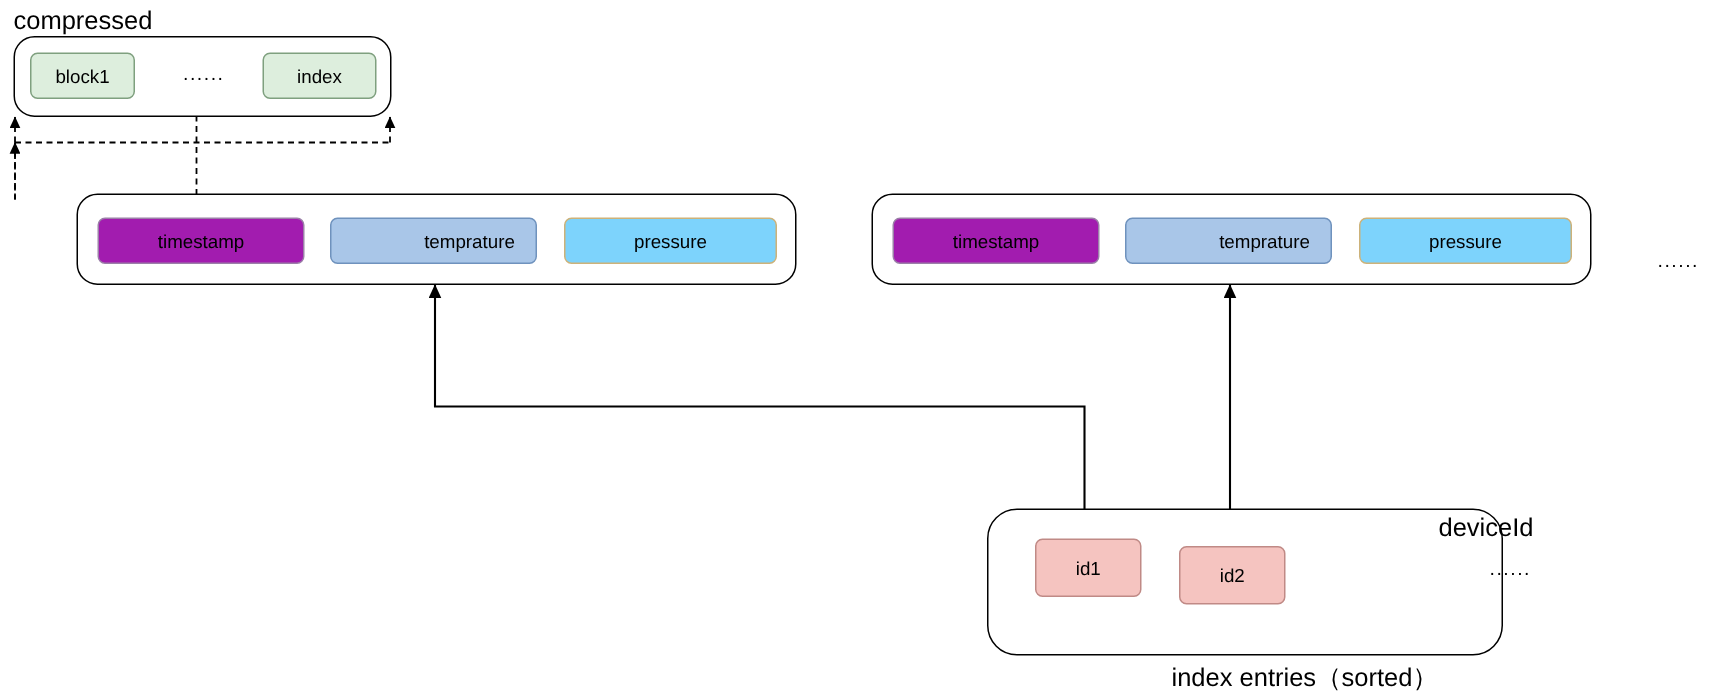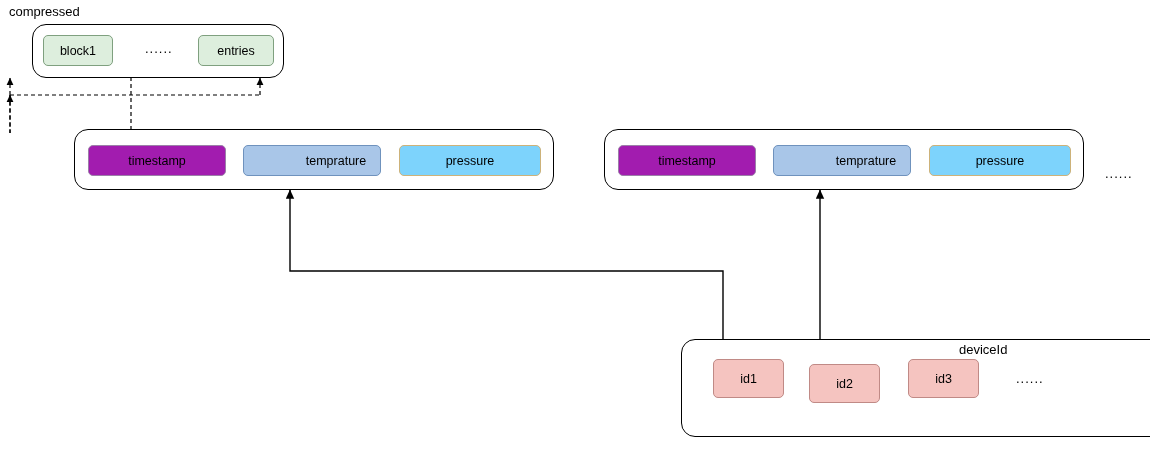--- a/index.html
+++ b/index.html
@@ -23,32 +23,31 @@
   }
   svg.lines {
     position: absolute;
     left: 0; top: 0;
     width: 1150px;
     height: 462px;
     pointer-events: none;
   }
   .label-plain {
     position: absolute;
-    font-size: 13px;
+    font-size: 17px;
     color: #000;
     white-space: nowrap;
   }
   
   .rbox {
     position: absolute;
     border: 1.6px solid #000000;
     border-radius: 14px;
     background: #ffffff;
     box-sizing: border-box;
-    margin-left: 23px;
   }
   
   .chip {
     position: absolute;
     border: 1.3px solid #000000;
     border-radius: 5px;
     box-sizing: border-box;
     display: flex;
     align-items: center;
     justify-content: center;
@@ -95,21 +94,21 @@
   </svg>
 
   <div class="label-plain" style="left:9px; top:4px;">compressed</div>
 
   <div class="rbox" style="left:9px; top:24px; width:252px; height:54px;">
     <div class="chip green" style="left:10px; top:10px; width:70px; height:31px;">
       <span>block1</span>
     </div>
     <div class="dots" style="left:112px; top:16px;">......</div>
     <div class="chip green" style="left:165px; top:10px; width:76px; height:31px;">
-      <span>entries</span>
+      <span>index</span>
     </div>
   </div>
 
   <div class="rbox" style="left:51px; top:129px; width:480px; height:61px;">
     <div class="chip purple" style="left:13px; top:15px; width:138px; height:31px;">
       <span>timestamp</span>
     </div>
     <div class="chip blue" style="left:168px; top:15px; width:138px; height:31px;">
       <span>temprature</span>
     </div>
@@ -125,29 +124,27 @@
     <div class="chip blue" style="left:168px; top:15px; width:138px; height:31px;">
       <span>temprature</span>
     </div>
     <div class="chip yellow" style="left:324px; top:15px; width:142px; height:31px;">
       <span>pressure</span>
     </div>
   </div>
 
   <div class="dots" style="left:1105px; top:166px;">......</div>
 
-  <div class="rbox" style="left:658px; top:339px; width:492px; height:98px;">
+  <div class="rbox" style="left:658px; top:339px; width:344px; height:98px;border-radius:20px;">
     <div class="chip red" style="left:31px; top:19px; width:71px; height:39px;">
       <span>id1</span>
     </div>
     <div class="chip red" style="left:127px; top:24px; width:71px; height:39px;">
       <span>id2</span>
     </div>
-    <div class="chip red" style="left:226px; top:19px; width:71px; height:39px;">
-      <span>id3</span>
-    </div>
     <div class="dots" style="left:334px; top:31px;">......</div>
   </div>
 
   <div class="label-plain" style="left:959px; top:342px;">deviceId</div>
 
+  <div class="label-plain" style="left:781px; top:440px;">index entries（sorted）</div>
 
 </div>
 
 </body></html>

